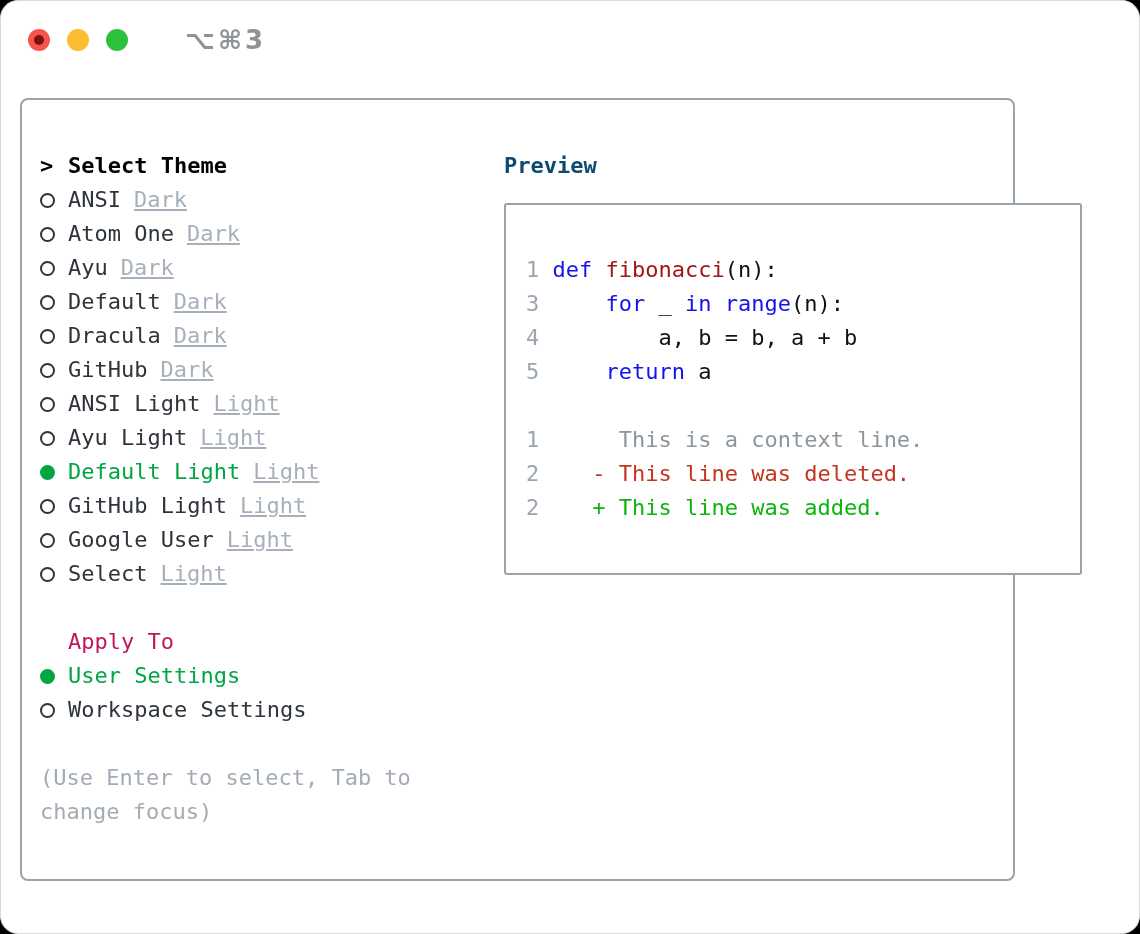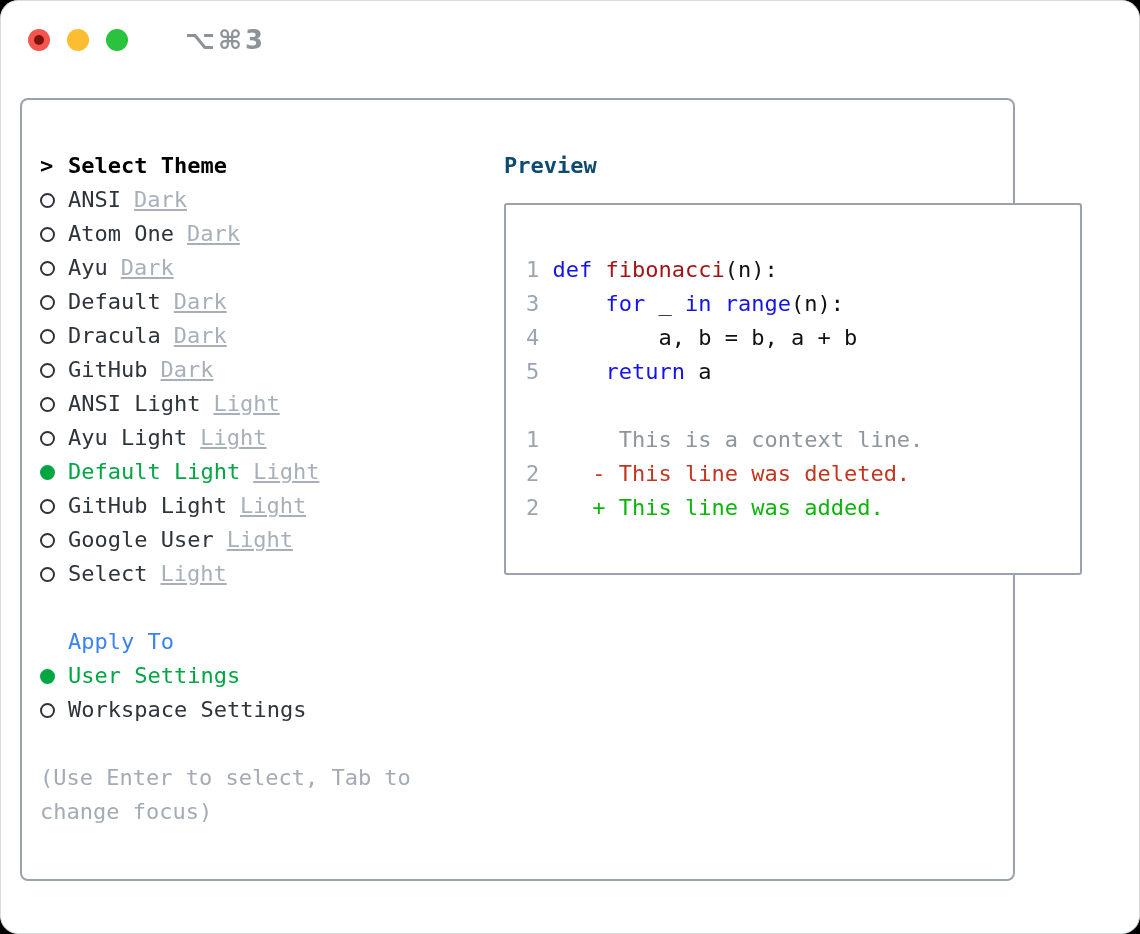--- a/index.html
+++ b/index.html
@@ -25,21 +25,21 @@
   .right-col{flex:1;}
   .row{display:flex;align-items:flex-start;}
   .marker{width:28px;flex:none;display:flex;align-items:center;height:34px;}
   .prompt,.title{font-weight:700;color:#000;}
   .circle{width:15px;height:15px;border-radius:50%;border:2px solid var(--text-dark);box-sizing:border-box;}
   .circle.on{background:var(--accent-green);border-color:var(--accent-green);}
   .name{color:var(--text-dark);white-space:pre;}
   .name.on{color:var(--accent-green);text-align:center;}
   .tag{color:var(--tag-gray);margin-left:13px;white-space:pre;text-decoration:underline;}
   .apply-block{margin-top:34px;}
-  .apply-title{color:#3b82f6;}
+  .apply-title{color:#be185d;}
   .hint{margin-top:34px;width:412px;color:var(--hint-gray);}
   
   .preview-title{font-weight:700;color:#0c4a6e;}
   .preview-box{margin-top:20px;width:578px;box-sizing:border-box;
     border:2px solid var(--border-gray);border-radius:3px;
     padding:48px 0 48px 20px;background:#fff;}
   .pline{white-space:pre;}
   .ln{color:var(--line-number);}
   .tok-plain{color:#111;}
   .tok-keyword{color:var(--keyword);}

